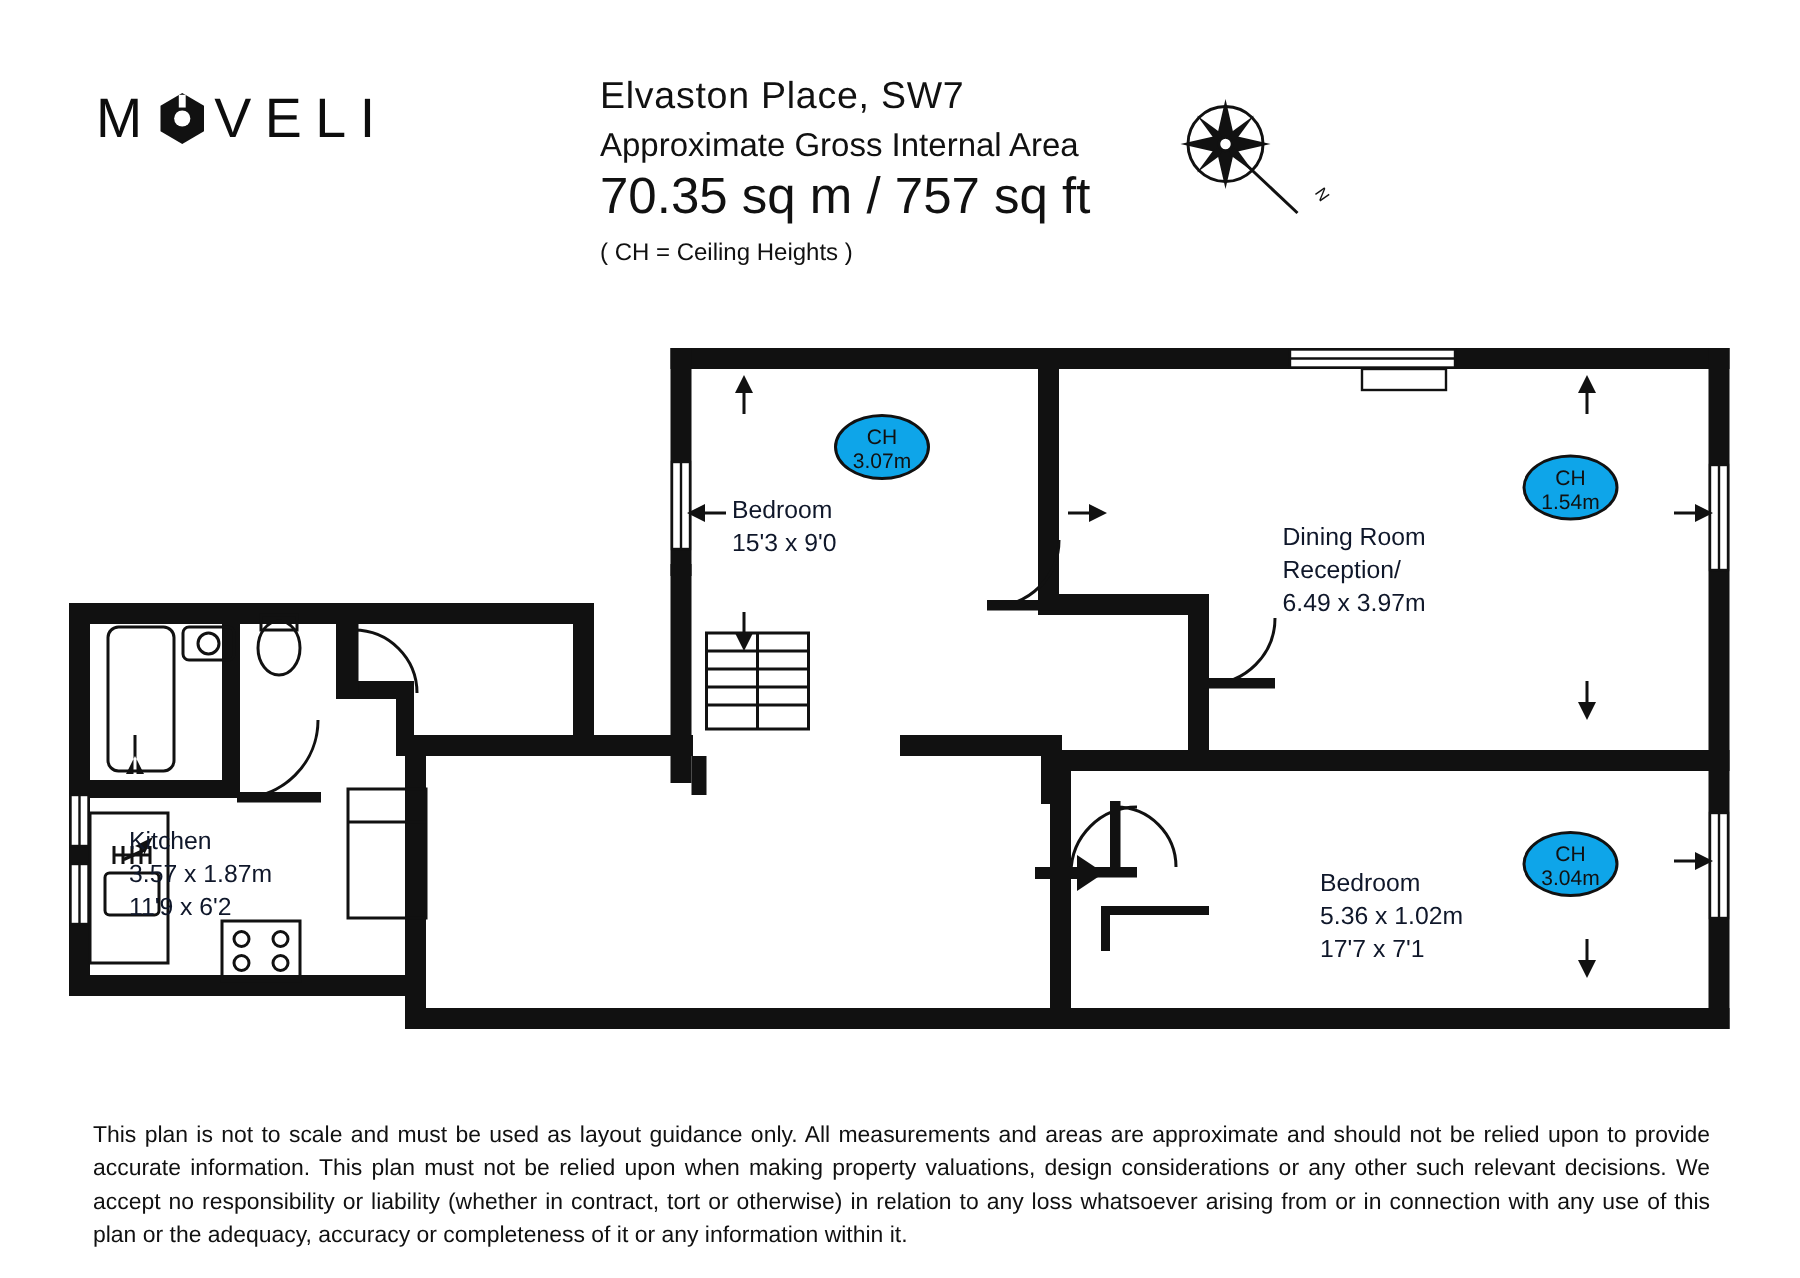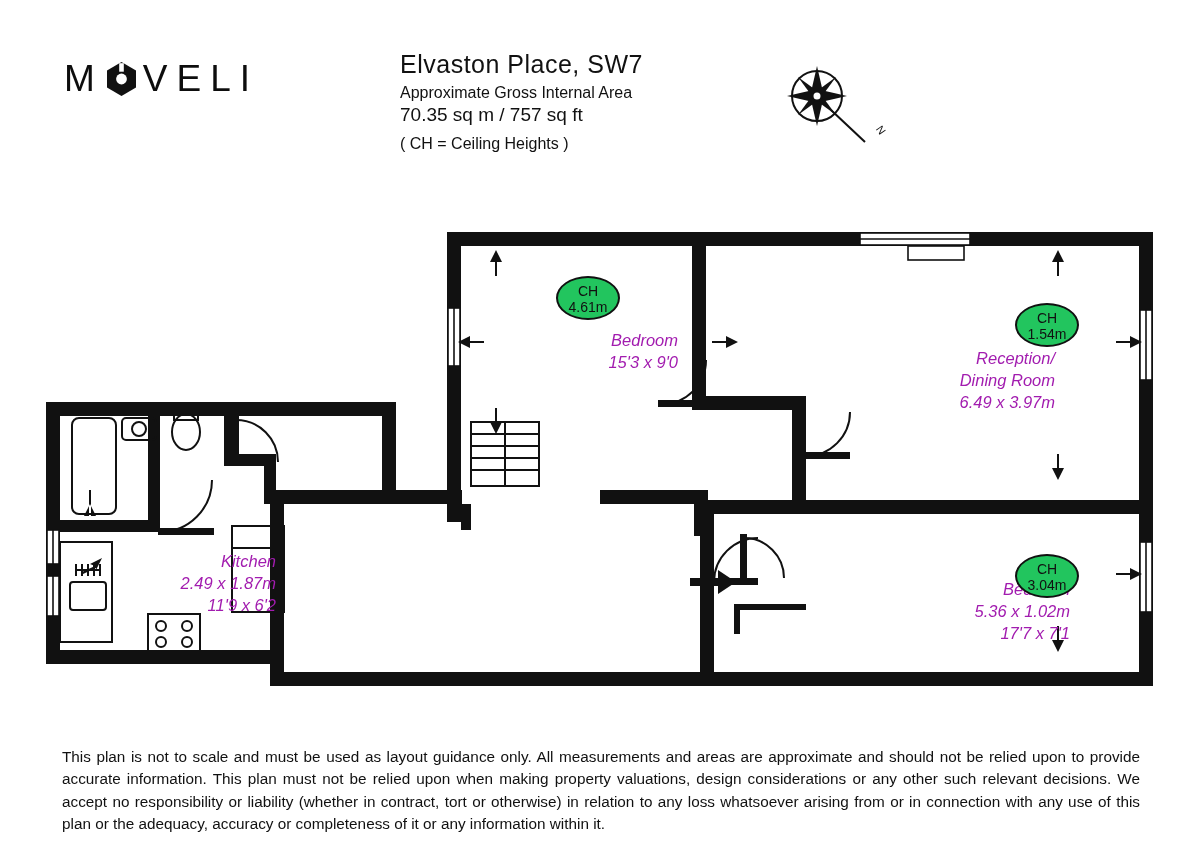--- a/index.html
+++ b/index.html
@@ -42,25 +42,25 @@
     top: 50px;
     width: 400px;
     text-align: left;
   }
   .plan-title {
     font-size: 25px;
     letter-spacing: 0.5px;
     margin-bottom: 5px;
   }
   .plan-sub {
-    font-size: 16px;
+    font-size: 22px;
     margin-bottom: 2px;
   }
   .plan-area {
-    font-size: 19px;
+    font-size: 34px;
     margin-bottom: 4px;
   }
   .plan-note {
     font-size: 16px;
     margin-top: 9px;
   }
 
   .compass {
     position: absolute;
     left: 781px;
@@ -80,37 +80,36 @@
   #plan {
     position: absolute;
     left: 0;
     top: 190px;
     width: 1200px;
     height: 520px;
   }
 
   .room-label {
     position: absolute;
-    text-align: right;
+    text-align: left;
     font-size: 16.5px;
     line-height: 1.32;
-    color: #a21caf;
+    color: #0f172a;
     white-space: nowrap;
-    font-style: italic;
   }
   .room-label .rm-name { display: block; }
   .room-label .rm-dim  { display: block; }
 
   .ch-badge {
     position: absolute;
     width: 64px;
     height: 44px;
     border: 2px solid #111;
     border-radius: 50%;
-    background: #22c55e;
+    background: #0ea5e9;
     text-align: center;
     font-size: 14px;
     line-height: 1.15;
     padding-top: 5px;
     box-sizing: border-box;
   }
 
   
   .disclaimer {
     position: absolute;
@@ -321,41 +320,41 @@
     </g>
   </svg>
 
   
   <div class="room-label" style="left:488px; top:140px; width:190px;">
     <span class="rm-name">Bedroom</span>
     <span class="rm-dim">15'3 x 9'0</span>
   </div>
 
   <div class="room-label" style="left:855px; top:158px; width:200px;">
+    <span class="rm-name">Dining Room</span>
     <span class="rm-name">Reception/</span>
-    <span class="rm-name">Dining Room</span>
     <span class="rm-dim">6.49 x 3.97m</span>
   </div>
 
   <div class="room-label" style="left:86px; top:361px; width:190px;">
     <span class="rm-name">Kitchen</span>
-    <span class="rm-dim">2.49 x 1.87m</span>
+    <span class="rm-dim">3.57 x 1.87m</span>
     <span class="rm-dim">11'9 x 6'2</span>
   </div>
 
   <div class="room-label" style="left:880px; top:389px; width:190px;">
     <span class="rm-name">Bedroom</span>
     <span class="rm-dim">5.36 x 1.02m</span>
     <span class="rm-dim">17'7 x 7'1</span>
   </div>
 
   
   <div class="ch-badge" style="left:556px; top:86px;">
     <span>CH</span><br>
-    <span>4.61m</span>
+    <span>3.07m</span>
   </div>
 
   <div class="ch-badge" style="left:1015px; top:113px;">
     <span>CH</span><br>
     <span>1.54m</span>
   </div>
 
   <div class="ch-badge" style="left:1015px; top:364px;">
     <span>CH</span><br>
     <span>3.04m</span>

